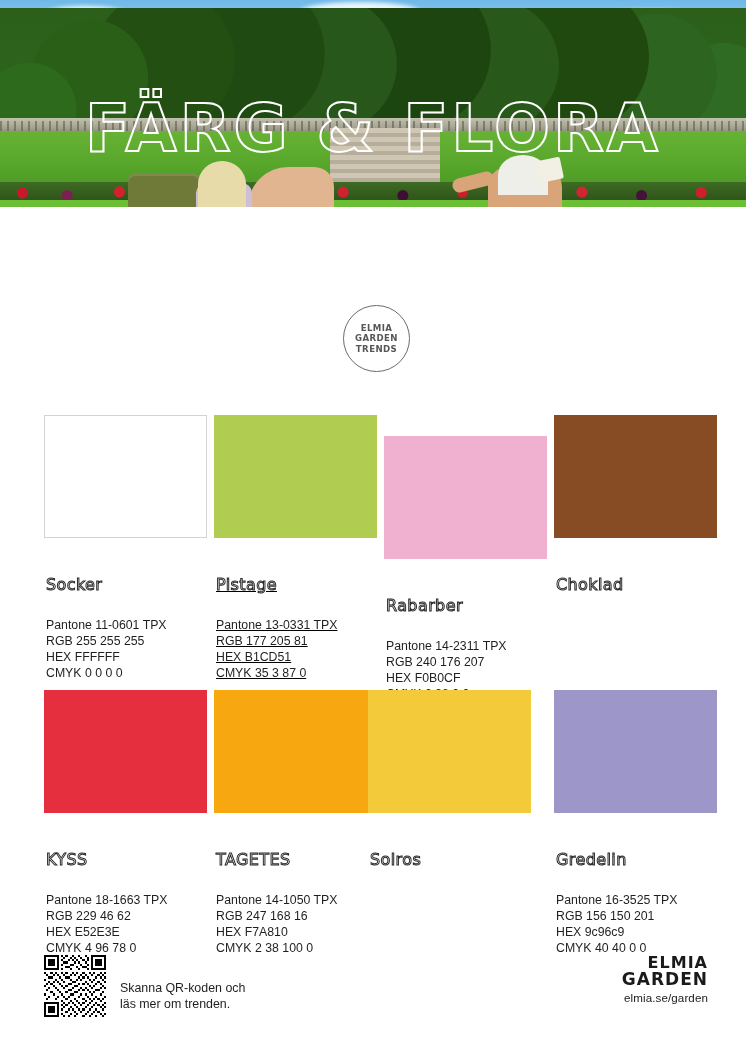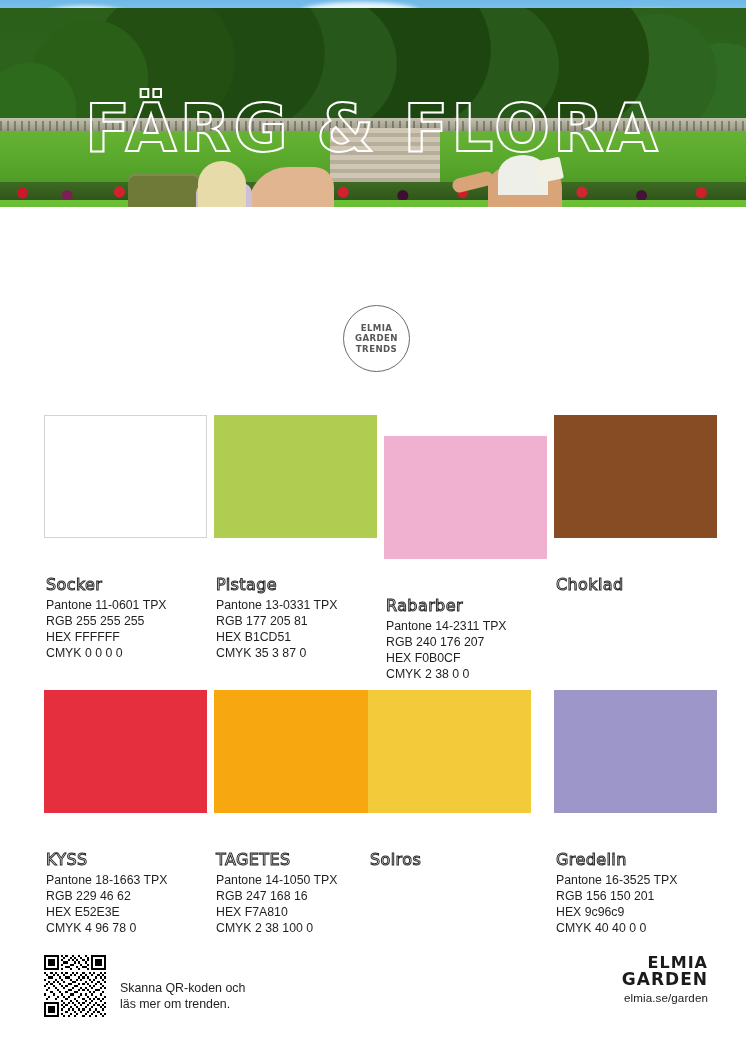--- a/index.html
+++ b/index.html
@@ -152,21 +152,21 @@
     margin-top: 34px;
     font-size: 16px; line-height: 25px; font-weight: 400;
     letter-spacing: .4px;
     color: transparent;
     -webkit-text-stroke: 1px #2b2b2b;
     text-stroke: 1px #2b2b2b;
     font-family: "DejaVu Sans", sans-serif;
     white-space: nowrap;
     padding-left: 2px;
   }
-  .sw-lines { margin-top: 0; padding-left: 2px; }
+  .sw-lines { margin-top: 20px; padding-left: 2px; }
   .sw-lines div {
     font-size: 12.3px; line-height: 16.1px; color: #1f1f1f;
     font-family: "Liberation Sans", sans-serif; white-space: nowrap;
   }
 
   
   .qr {
     position: absolute; left: 44px; top: 955px; width: 62px; height: 62px;
     background: #fff;
   }
@@ -229,21 +229,21 @@
       <div class="swatch bordered" style="background-color: rgb(255, 255, 255);"></div>
       <div class="sw-name">Socker</div>
       <div class="sw-lines">
         <div>Pantone 11-0601 TPX</div>
         <div>RGB 255 255 255</div>
         <div>HEX FFFFFF</div>
         <div>CMYK 0 0 0 0</div>
       </div>
     </div>
 
-    <div class="swatch-cell" style="left:214px; top:415px;">
+    <div class="swatch-cell" style="left:214px; top:415px;text-decoration:underline;">
       <div class="swatch" style="background-color: rgb(177, 205, 81);"></div>
       <div class="sw-name">Pistage</div>
       <div class="sw-lines">
         <div>Pantone 13-0331 TPX</div>
         <div>RGB 177 205 81</div>
         <div>HEX B1CD51</div>
         <div>CMYK 35 3 87 0</div>
       </div>
     </div>
 

